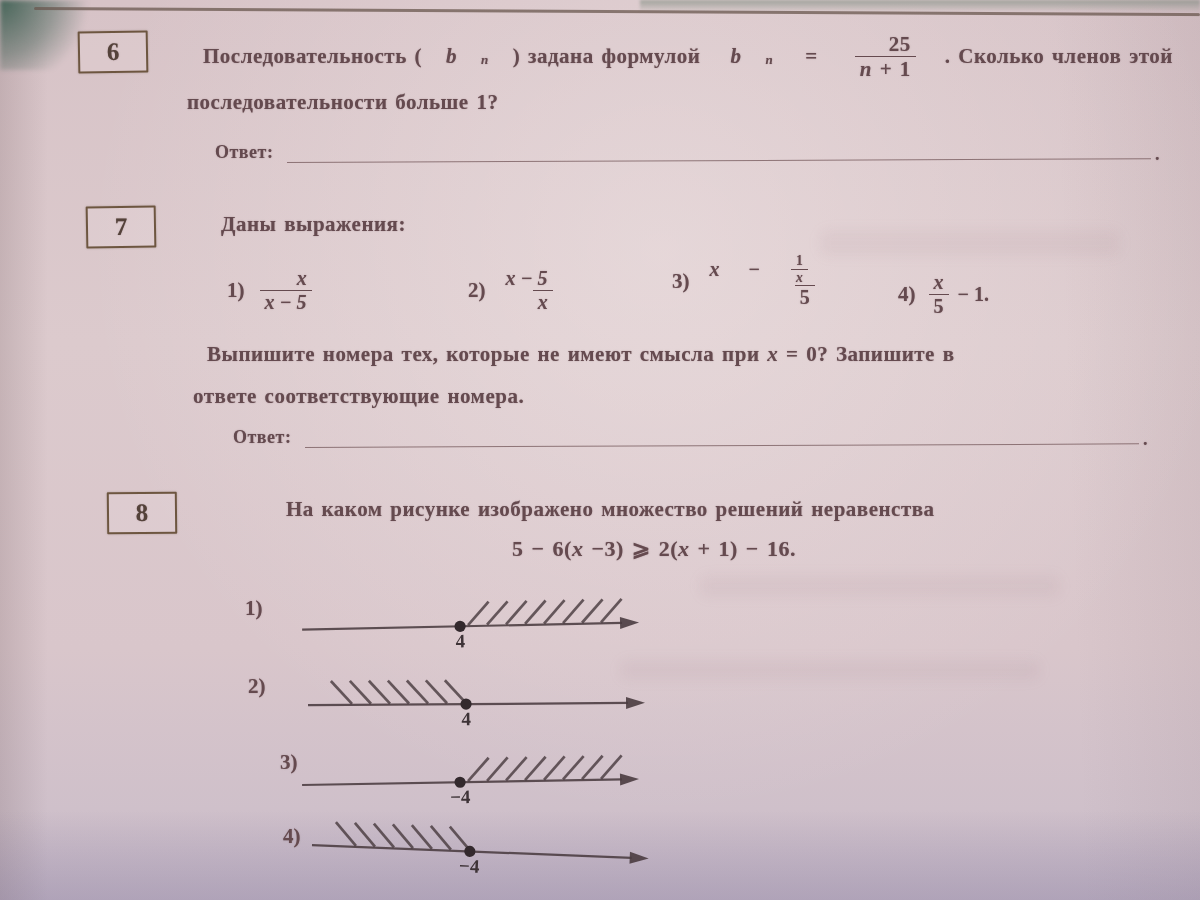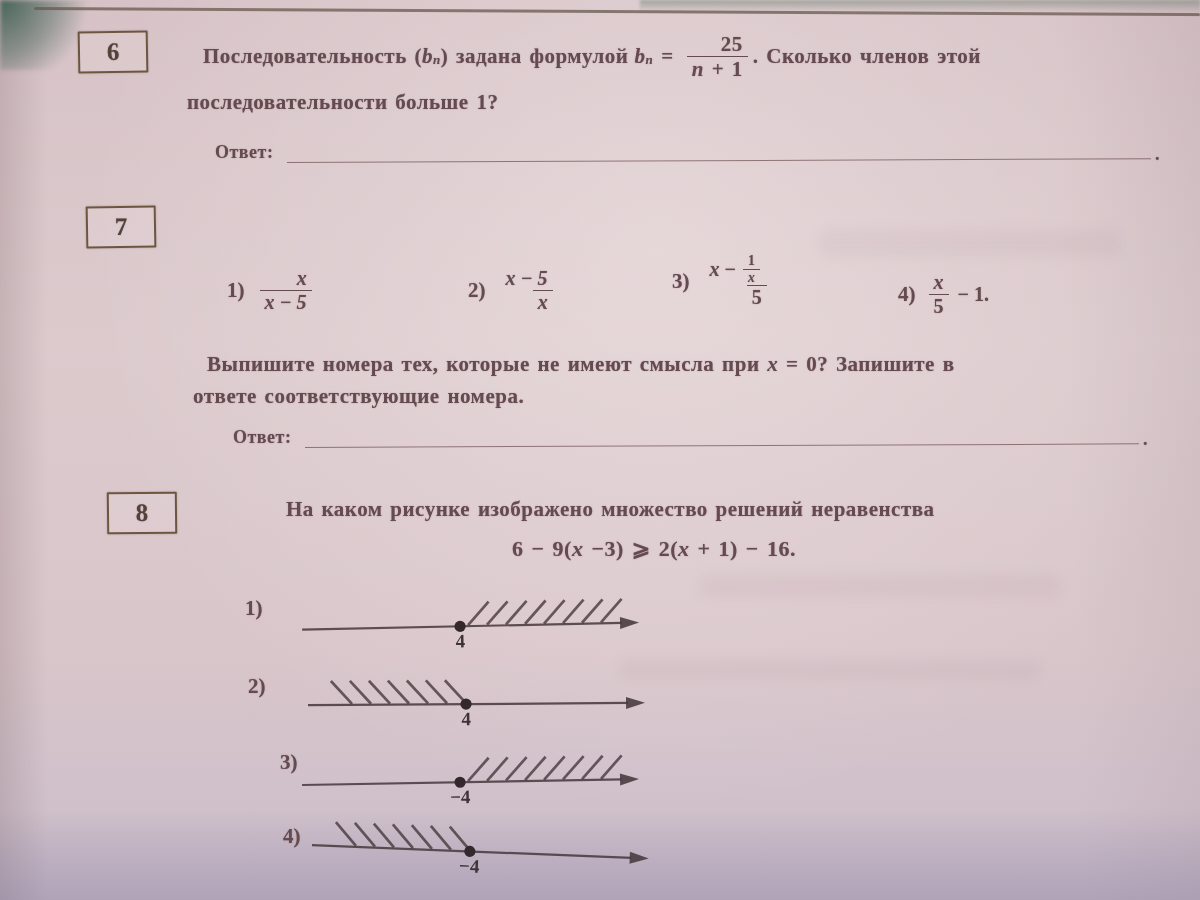--- a/index.html
+++ b/index.html
@@ -46,21 +46,21 @@
   .numbox{
     position:absolute;width:66px;height:38px;
     border:2.2px solid #6d5640;border-radius:1px;
     display:flex;align-items:center;justify-content:center;
     font-size:25px;font-weight:bold;color:#54423a;
     background:rgba(255,250,248,0.10);
     box-shadow:0 0 2px rgba(90,70,55,0.35);
   }
 
   .tline{position:absolute;font-weight:bold;font-size:21px;letter-spacing:0.5px;word-spacing:2px;white-space:nowrap;}
-  .mathrow{display:flex;align-items:center;}
+  .mathrow{display:flex;align-items:center;gap:24px;}
   .it{font-style:italic;}
   .vsub{font-size:0.62em;font-style:italic;position:relative;top:0.25em;}
 
   
   .frac{display:inline-flex;flex-direction:column;align-items:flex-end;vertical-align:middle;margin:0 5px;line-height:1.05;}
   .fnum{padding:0 5px 1px;}
   .fden{border-top:1.9px solid currentColor;padding:1px 5px 0;}
   .frac-sm{display:inline-flex;flex-direction:column;align-items:center;vertical-align:middle;font-size:0.68em;line-height:1.0;margin:0 2px;}
   .frac-sm .fden{border-top:1.4px solid currentColor;}
 
@@ -117,20 +117,23 @@
   <div class="answer-row soft" style="left:215px;top:138px;width:945px;">
     <span class="answer-label">Ответ:</span>
     <span class="answer-blank"></span>
     <span class="answer-period">.</span>
   </div>
 
   <div class="numbox soft" style="left:86px;top:206px;transform:rotate(-1deg);">
     <span>7</span>
   </div>
 
+  <div class="tline soft" style="left:221px;top:212px;">
+    <span>Даны выражения:</span>
+  </div>
 
   <div class="expr soft" style="left:227px;top:268px;">
     <span class="lbl">1)</span>
     <span class="frac">
       <span class="fnum it">x</span>
       <span class="fden it">x − 5</span>
     </span>
   </div>
 
   <div class="expr soft" style="left:468px;top:268px;">
@@ -158,21 +161,21 @@
 
   <div class="expr soft" style="left:898px;top:272px;">
     <span class="lbl">4)</span>
     <span class="frac" style="margin:0 3px;">
       <span class="fnum it">x</span>
       <span class="fden">5</span>
     </span>
     <span style="margin-left:6px;">− 1.</span>
   </div>
 
-  <div class="tline soft" style="left:207px;top:352px;">
+  <div class="tline soft" style="left:207px;top:342px;">
     <span>Выпишите номера тех, которые не имеют смысла при </span><span class="it">x</span><span> = 0? Запишите в</span>
   </div>
   <div class="tline soft" style="left:193px;top:384px;">
     <span>ответе соответствующие номера.</span>
   </div>
 
   <div class="answer-row soft" style="left:233px;top:423px;width:915px;">
     <span class="answer-label">Ответ:</span>
     <span class="answer-blank"></span>
     <span class="answer-period">.</span>
@@ -180,21 +183,21 @@
 
   <div class="numbox soft" style="left:107px;top:492px;transform:rotate(-0.6deg);">
     <span>8</span>
   </div>
 
   <div class="tline soft" style="left:240px;top:497px;margin-left:46px;">
     <span>На каком рисунке изображено множество решений неравенства</span>
   </div>
 
   <div class="tline soft" style="left:512px;top:536px;font-size:22px;">
-    <span>6 − 9(</span><span class="it">x</span><span> −3) ⩾ 2(</span><span class="it">x</span><span> + 1) − 16.</span>
+    <span>5 − 6(</span><span class="it">x</span><span> −3) ⩾ 2(</span><span class="it">x</span><span> + 1) − 16.</span>
   </div>
 
   <div class="option-label soft" style="left:245px;top:596px;">
     <span>1)</span>
   </div>
   <div class="numberline" style="left:298px;top:586px;transform:rotate(-1.2deg);"><svg width="352" height="68">
         <line x1="4" y1="40" x2="324" y2="40" stroke="#4a3c40" stroke-width="2.2" opacity="0.88"></line>
         <polygon points="322,34 341,40 322,46" fill="#4a3c40" opacity="0.9"></polygon>
         <g stroke="#4a3c40" stroke-width="2.7" opacity="0.82">
           <line x1="170" y1="39" x2="191" y2="16"></line>

